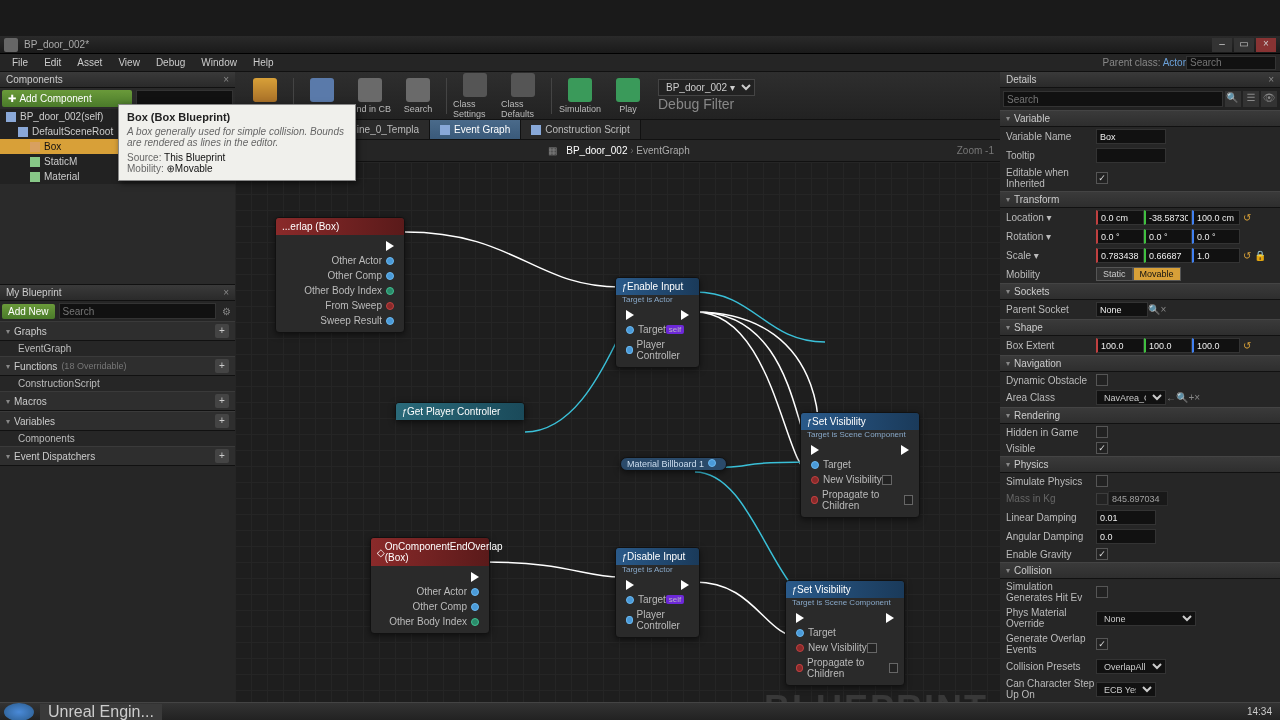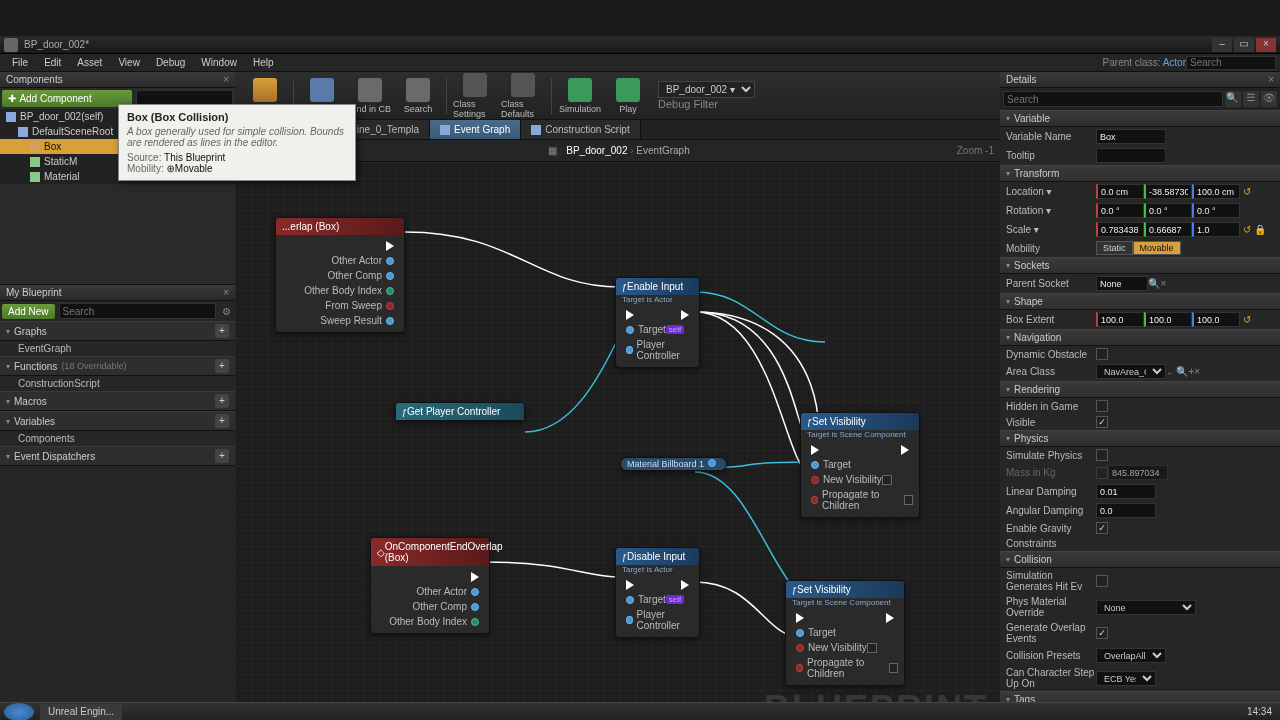--- a/index.html
+++ b/index.html
@@ -109,21 +109,21 @@
 .vin.z { border-left: 2px solid #4080f0; }
 .dd { background: #111; border: 1px solid #333; color: #ccc; padding: 1px 3px; font-size: 9px; height: 15px; }
 .chk { width: 12px; height: 12px; border: 1px solid #555; background: #222; display: inline-block; }
 .chk.on::after { content: "✓"; color: #ddd; font-size: 9px; display: block; line-height: 10px; text-align: center; }
 .mob-btn { padding: 1px 6px; background: #333; border: 1px solid #555; font-size: 9px; cursor: pointer; }
 .mob-btn.on { background: #d8a038; color: #111; }
 .reset-arrow { color: #d8a038; margin-left: 3px; cursor: pointer; font-size: 10px; }
 
 .taskbar { position: absolute; bottom: 0; left: 0; right: 0; height: 18px; background: linear-gradient(#333,#222); display: flex; align-items: center; border-top: 1px solid #444; }
 .taskbar .start { width: 30px; height: 18px; background: radial-gradient(#4a8ad8,#2a5a8a); border-radius: 50%; margin: 0 4px; }
-.taskbar .titem { padding: 0 8px; height: 16px; background: #3a3a3a; margin: 0 2px; line-height: 16px; color: #ccc; font-size: 10px; cursor: pointer; }
+.taskbar .titem { padding: 0 8px; height: 16px; background: #3a3a3a; margin: 0 2px; line-height: 16px; color: #ccc; font-size: 16px; cursor: pointer; }
 .taskbar .clock { margin-left: auto; padding: 0 8px; color: #ccc; font-size: 10px; }
 </style>
 </head>
 <body>
 
 <div class="titlebar">
   <div class="logo"></div>
   <div class="title">BP_door_002*</div>
   <div class="wbtn">–</div>
   <div class="wbtn">▭</div>
@@ -249,21 +249,21 @@
       <div class="tbtn">
           <div class="tico play"></div>
           <div class="tlbl">Simulation</div>
         </div>
       <div class="tbtn">
           <div class="tico play"></div>
           <div class="tlbl">Play</div>
         </div>
       <div class="debugdd">
         <select><option>BP_door_002 ▾</option></select>
-        <span style="color:#888;font-size:11px">Debug Filter</span>
+        <span style="color:#888;font-size:14px">Debug Filter</span>
       </div>
     </div>
     <div class="tabs">
       <div class="tab">
           <span class="tico-s"></span>
           <span>Viewport</span>
         </div>
       <div class="tab">
           <span class="tico-s"></span>
           <span>Timeline_0_Templa</span>
@@ -497,20 +497,26 @@
         <span class="pval">
           <input class="vin" style="width: 70px;" value="Box">
         </span>
       </div>
     <div class="prop-row">
         <span class="plbl">Tooltip</span>
         <span class="pval">
           <input class="vin" style="width: 70px;">
         </span>
       </div>
+    <div class="prop-row">
+        <span class="plbl">Editable when Inherited</span>
+        <span class="pval">
+          <span class="chk on"></span>
+        </span>
+      </div>
 
     <div class="sect-head">Transform</div>
     <div class="prop-row">
         <span class="plbl">Location ▾</span>
         <span class="pval">
           <input class="vin x" value="0.0 cm" style="">
           <input class="vin y" value="-38.587303" style="">
           <input class="vin z" value="100.0 cm" style="">
           <span class="reset-arrow">↺</span>
         </span>
@@ -619,23 +625,20 @@
         <span class="pval">
           <input class="vin" style="width: 60px;" value="0.0">
         </span>
       </div>
     <div class="prop-row">
         <span class="plbl">Enable Gravity</span>
         <span class="pval">
           <span class="chk on"></span>
         </span>
       </div>
-    <div class="prop-row">
-        <span class="plbl">Constraints</span>
-      </div>
 
     <div class="sect-head">Collision</div>
     <div class="prop-row">
         <span class="plbl">Simulation Generates Hit Ev</span>
         <span class="pval">
           <span class="chk"></span>
         </span>
       </div>
     <div class="prop-row">
         <span class="plbl">Phys Material Override</span>
@@ -661,21 +664,21 @@
           <select class="dd" style="width:60px"><option>ECB Yes</option></select>
         </span>
       </div>
 
     <div class="sect-head">Tags</div>
 
   </div>
 </div>
 
 <div class="tooltip">
-  <div class="tt-title">Box (Box Collision)</div>
+  <div class="tt-title">Box (Box Blueprint)</div>
   <div class="tt-desc">A box generally used for simple collision. Bounds are rendered as lines in the editor.</div>
   <div class="tt-row"><span class="lbl">Source:</span> <span class="val">This Blueprint</span></div>
   <div class="tt-row"><span class="lbl">Mobility:</span> ⊕<span class="val">Movable</span></div>
 </div>
 
 <div class="taskbar">
   <div class="start"></div>
   <div class="titem">Unreal Engin...</div>
   <div class="clock">14:34</div>
 </div>

